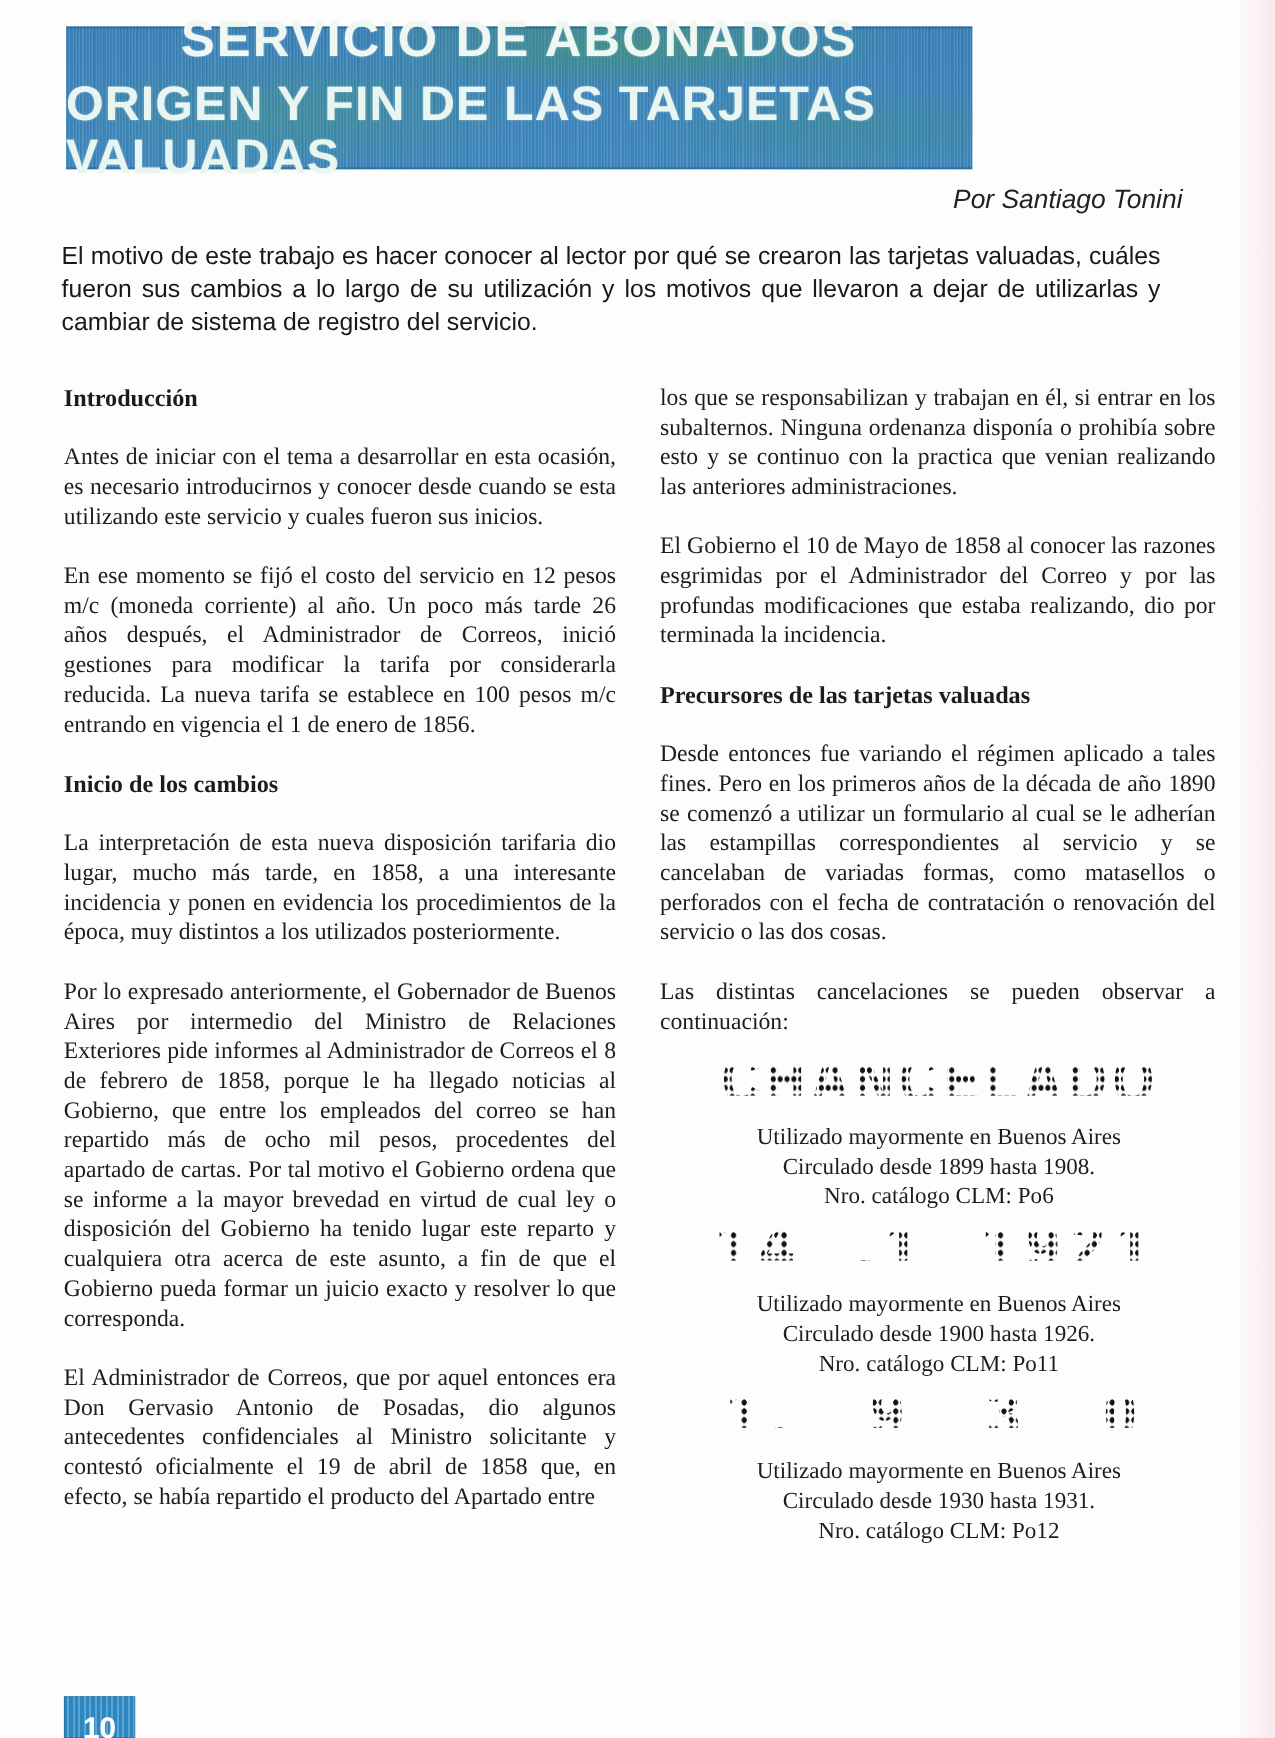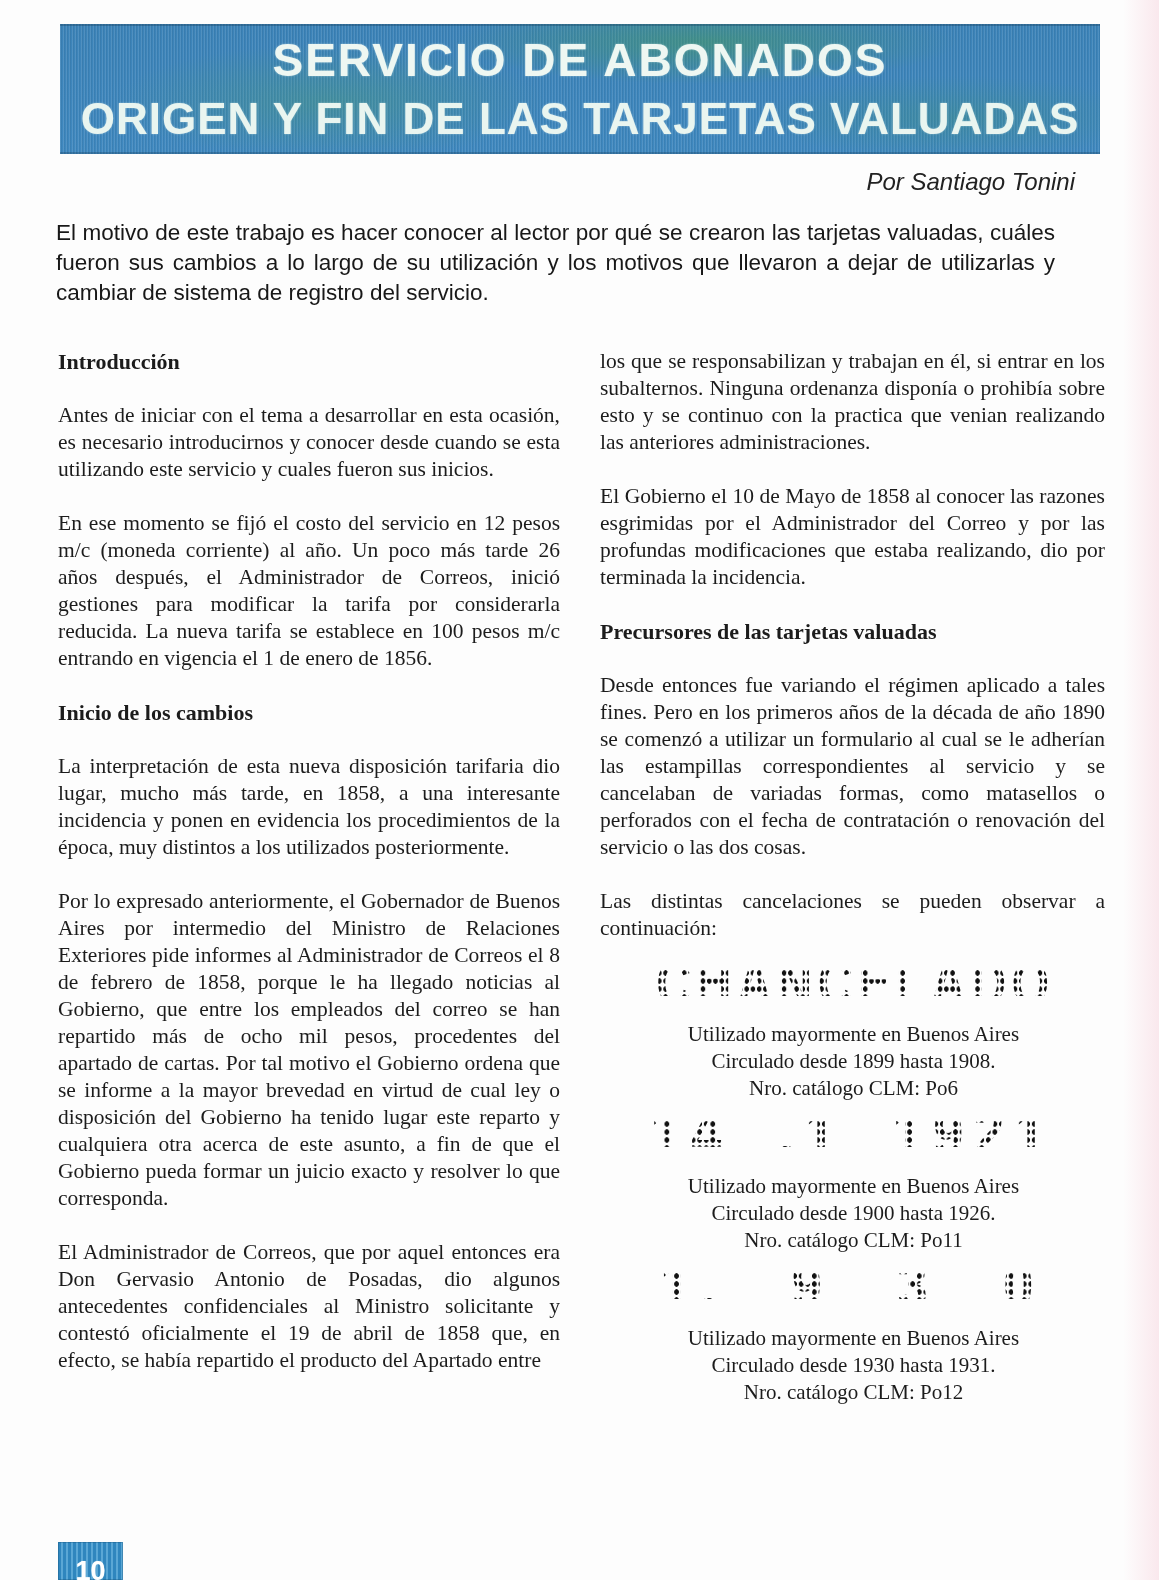--- a/index.html
+++ b/index.html
@@ -24,21 +24,21 @@
     font-size:26px;color:#2e7cb8;letter-spacing:.5px;
   }
   .masthead-rule{
     margin:6px auto 0;
     width:1038px;height:4px;
     background:repeating-linear-gradient(90deg,#1f7e9c 0 6px,#3a8fc0 6px 9px,#1f7e9c 9px 12px);
   }
   
   .banner{
     margin:24px 59px 0 60px;
-    width:1040px;height:130px;
+    width:824px;height:130px;
     display:flex;flex-direction:column;justify-content:center;align-items:center;
     background:
       radial-gradient(ellipse 360px 60px at 62% 14%, rgba(70,152,98,.55), transparent 70%),
       radial-gradient(ellipse 300px 80px at 26% 60%, rgba(78,158,108,.35), transparent 72%),
       radial-gradient(ellipse 280px 60px at 86% 72%, rgba(64,146,118,.35), transparent 70%),
       repeating-linear-gradient(90deg, rgba(255,255,255,.10) 0 1px, rgba(10,40,60,.08) 1px 2px, rgba(255,255,255,0) 2px 3px),
       linear-gradient(180deg,#3c83b8,#3f88bf);
     box-shadow:inset 0 2px 0 rgba(20,60,90,.35), inset 0 -2px 0 rgba(20,60,90,.3);
   }
   .banner-title{

